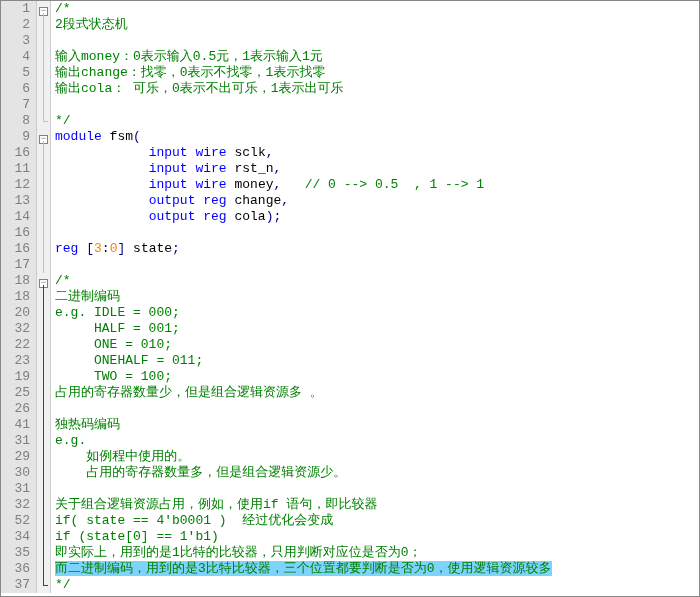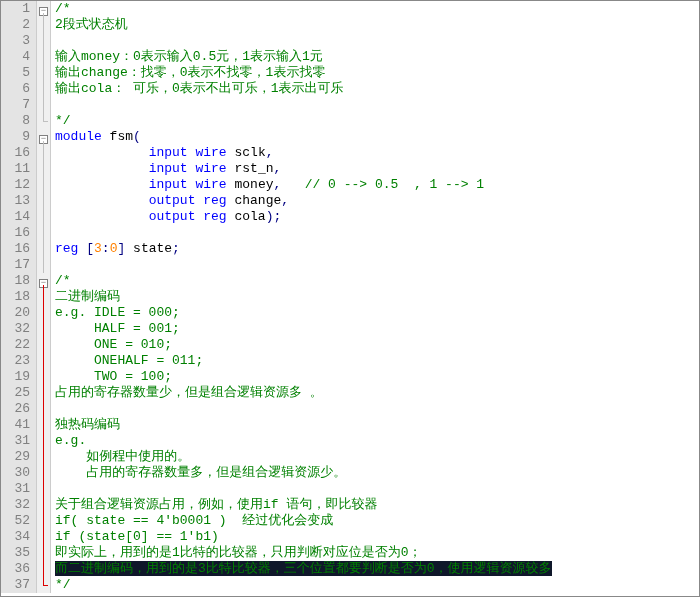--- a/index.html
+++ b/index.html
@@ -84,21 +84,21 @@
 }
 .code-line {
   height: 16px;
   line-height: 16px;
 }
 .c-comment { color: #008000; }
 .c-keyword { color: #0000ff; }
 .c-ident { color: #000; }
 .c-num { color: #ff8000; }
 .c-punct { color: #000080; }
-.hl { background: #0f172a; text-align: center; }
+.hl { background: #7dd3fc; text-align: center; }
 </style>
 </head>
 <body>
 
 <div class="editor">
   <div class="gutter">
       <div class="gutter-line">1</div>
       <div class="gutter-line">2</div>
       <div class="gutter-line">3</div>
       <div class="gutter-line">4</div>

